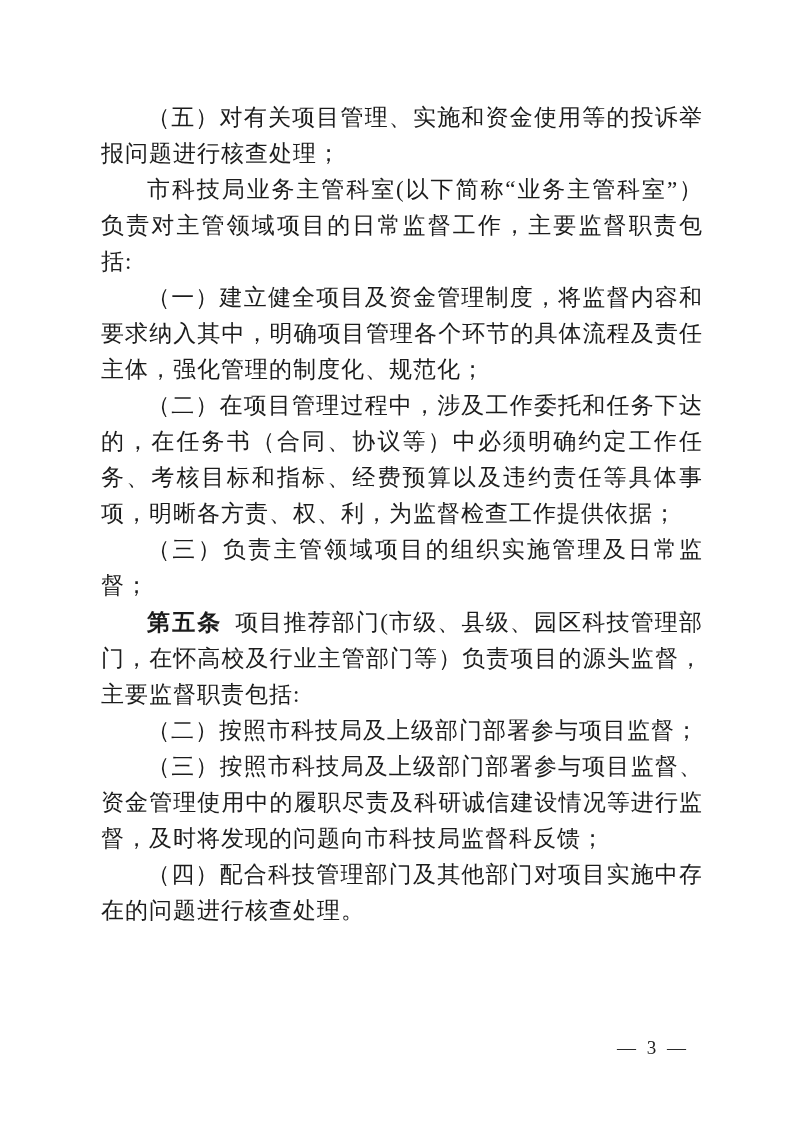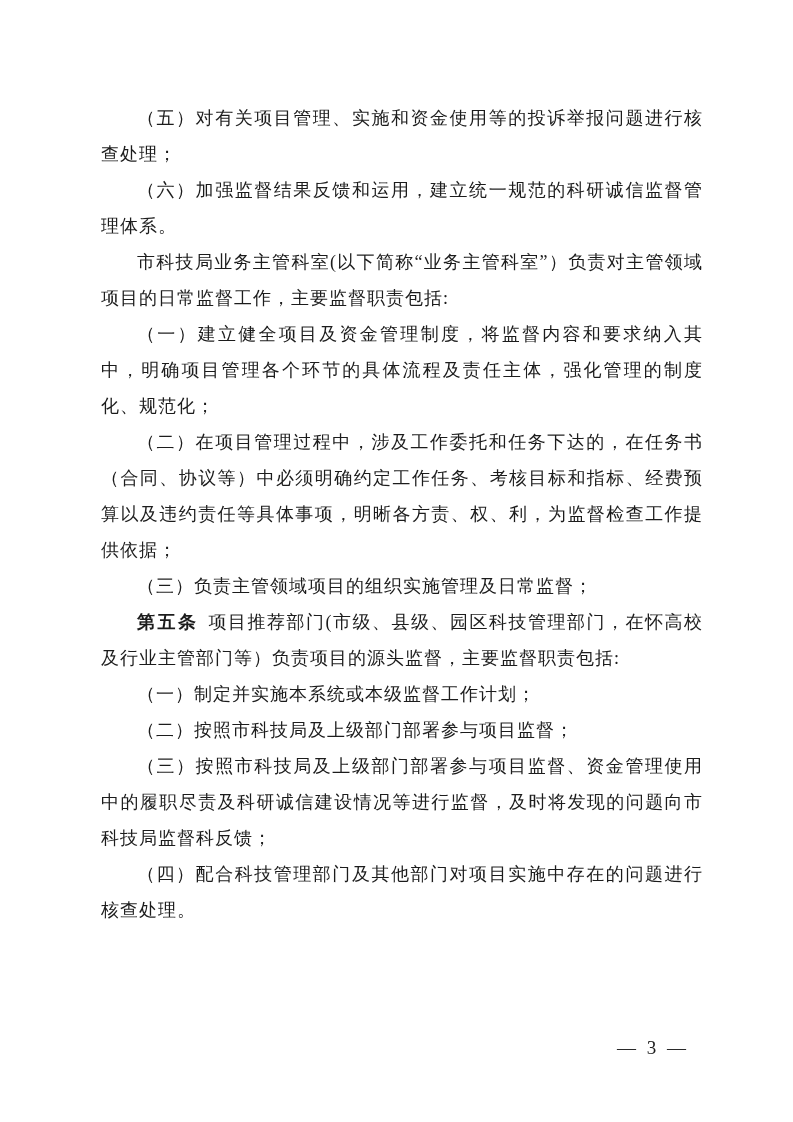--- a/index.html
+++ b/index.html
@@ -17,21 +17,21 @@
     color: #1c1c1c;
   }
   .content {
     position: absolute;
     left: 101px;
     top: 100px;
     width: 602px;
   }
   .para {
     margin: 0;
-    font-size: 18px;
+    font-size: 23px;
     line-height: 36px;
     letter-spacing: 1px;
     text-indent: 2em;
     text-align: justify;
     text-align-last: left;
   }
   .article-num {
     font-family: "Liberation Sans", "DejaVu Sans", sans-serif;
     font-weight: bold;
     margin-right: 0.55em;
@@ -47,28 +47,26 @@
     letter-spacing: 3px;
     color: #1c1c1c;
   }
 </style>
 </head>
 <body>
 
 <div class="page">
   <div class="content">
     <p class="para">（五）对有关项目管理、实施和资金使用等的投诉举报问题进行核查处理；</p>
-    <p class="para">（六）加强监督结果反馈和运用，建立统一规范的科研诚信监督管理体系。</p>
     <p class="para">市科技局业务主管科室(以下简称“业务主管科室”）负责对主管领域项目的日常监督工作，主要监督职责包括:</p>
     <p class="para">（一）建立健全项目及资金管理制度，将监督内容和要求纳入其中，明确项目管理各个环节的具体流程及责任主体，强化管理的制度化、规范化；</p>
     <p class="para">（二）在项目管理过程中，涉及工作委托和任务下达的，在任务书（合同、协议等）中必须明确约定工作任务、考核目标和指标、经费预算以及违约责任等具体事项，明晰各方责、权、利，为监督检查工作提供依据；</p>
     <p class="para">（三）负责主管领域项目的组织实施管理及日常监督；</p>
     <p class="para">
       <strong class="article-num">第五条</strong><span>项目推荐部门(市级、县级、园区科技管理部门，在怀高校及行业主管部门等）负责项目的源头监督，主要监督职责包括:</span>
     </p>
-    <p class="para">（一）制定并实施本系统或本级监督工作计划；</p>
     <p class="para">（二）按照市科技局及上级部门部署参与项目监督；</p>
     <p class="para">（三）按照市科技局及上级部门部署参与项目监督、资金管理使用中的履职尽责及科研诚信建设情况等进行监督，及时将发现的问题向市科技局监督科反馈；</p>
     <p class="para">（四）配合科技管理部门及其他部门对项目实施中存在的问题进行核查处理。</p>
   </div>
 
   <div class="footer">— 3 —</div>
 </div>
 
 </body></html>

